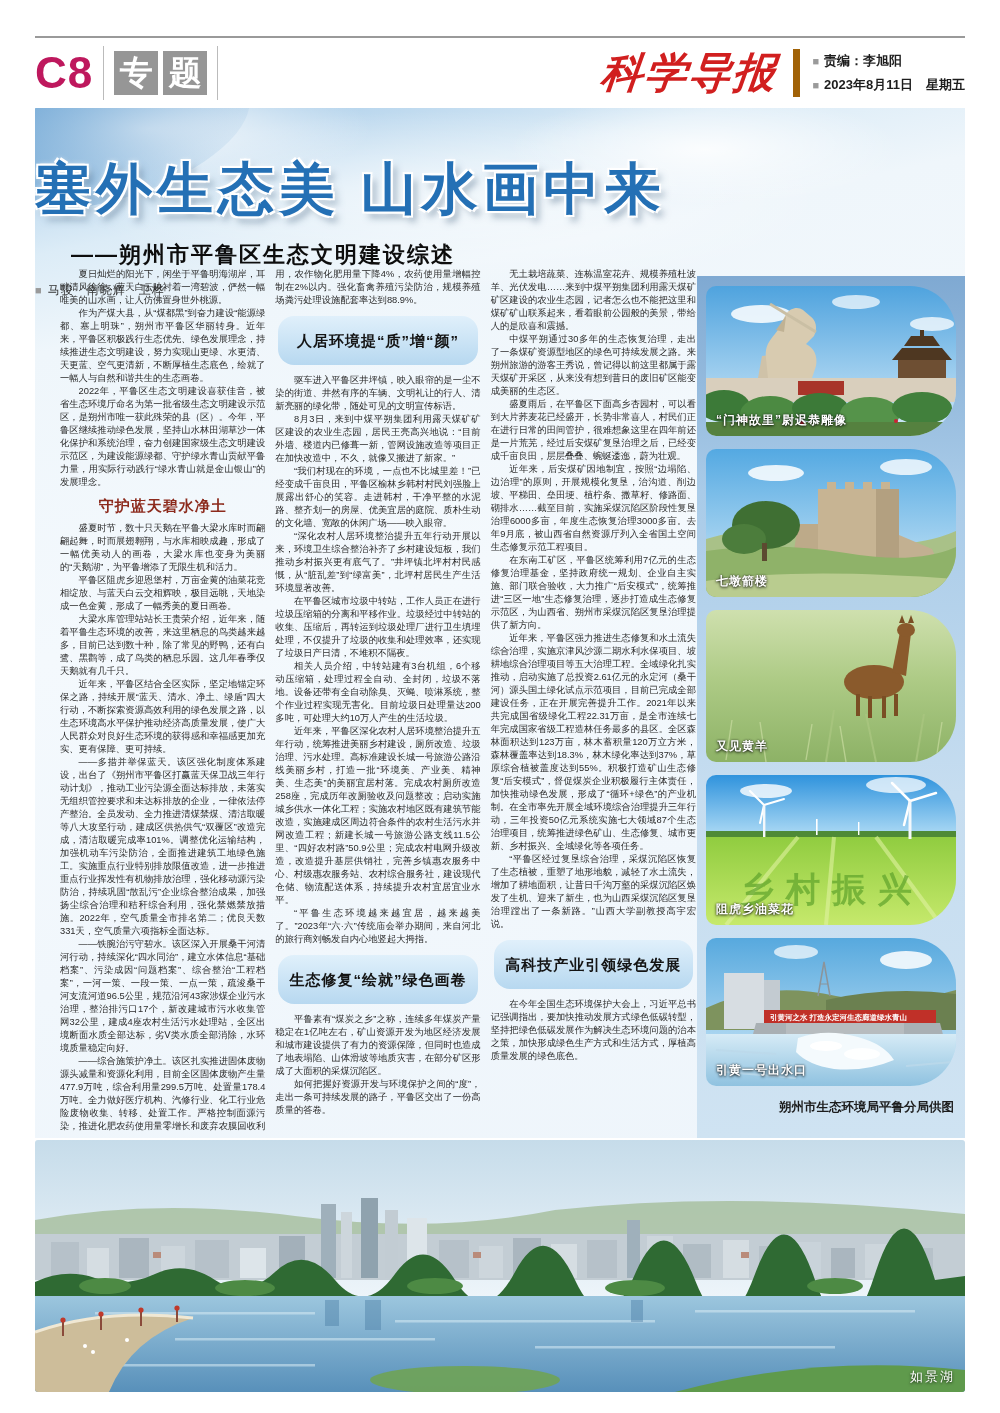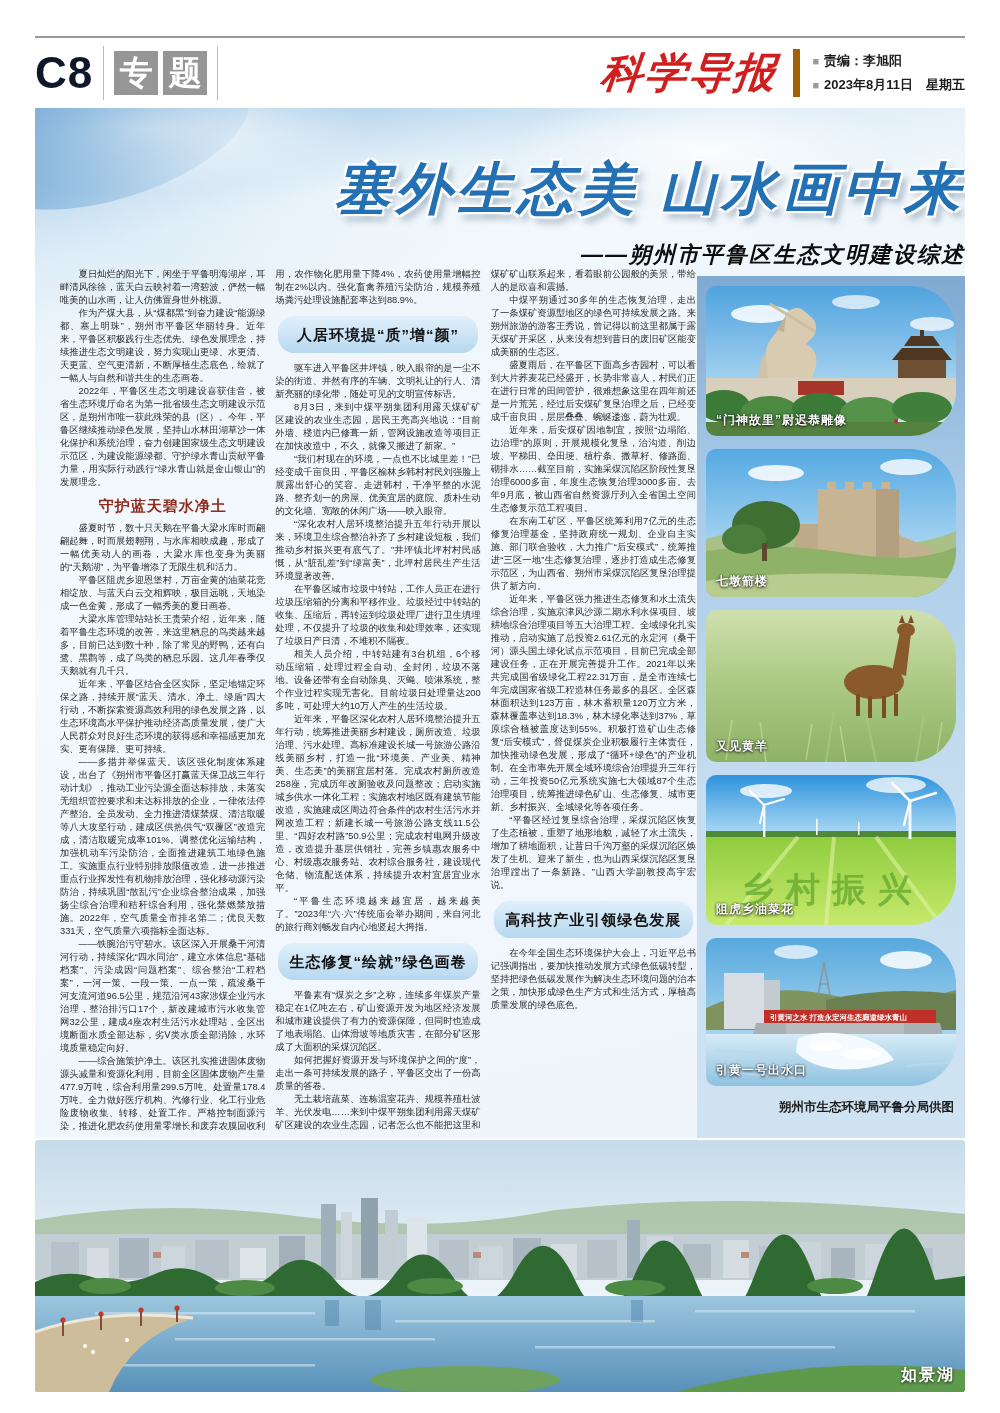--- a/index.html
+++ b/index.html
@@ -3,67 +3,67 @@
 <meta charset="utf-8">
 <style>
   html,body{margin:0;padding:0;background:#e8e8e8;}
   .page{position:relative;width:1000px;height:1413px;margin:0 auto;background:#fff;
         font-family:"Liberation Sans","DejaVu Sans",sans-serif;overflow:hidden;}
   .top-rule{position:absolute;left:35px;right:35px;top:36px;height:2px;background:#9a9a9a;}
   
   header{position:absolute;left:35px;right:35px;top:42px;height:62px;
          display:flex;justify-content:space-between;align-items:center;}
   .head-left{display:flex;align-items:center;gap:10px;}
-  .pageno{font-size:44px;font-weight:bold;color:#0f172a;letter-spacing:1px;}
+  .pageno{font-size:44px;font-weight:bold;color:#be185d;letter-spacing:1px;}
   .vline{width:1px;height:54px;background:#bbb;}
   .boxes{display:flex;gap:5px;}
   .secbox{width:44px;height:44px;background:#969696;color:#fff;font-size:33px;font-weight:bold;
           display:flex;align-items:center;justify-content:center;}
   .head-right{display:flex;align-items:center;gap:16px;}
   .masthead{font-family:"DejaVu Serif",serif;font-style:italic;font-weight:bold;
             font-size:42px;color:#d11f1f;transform:skewX(-6deg);letter-spacing:2px;}
   .pubinfo{border-left:7px solid #a16207;padding-left:12px;font-size:13px;font-weight:bold;
            color:#1d1d1d;line-height:24px;white-space:nowrap;}
   .sq{color:#9a9a9a;font-size:11px;margin-right:5px;}
   
   .content{position:absolute;left:35px;top:108px;width:930px;height:1030px;overflow:hidden;
     background:
       radial-gradient(ellipse 320px 90px at 12% 2%, rgba(255,255,255,.95), rgba(255,255,255,0) 70%),
       radial-gradient(ellipse 280px 80px at 72% 4%, rgba(255,255,255,.85), rgba(255,255,255,0) 70%),
       radial-gradient(ellipse 500px 120px at 45% 9%, rgba(255,255,255,.55), rgba(255,255,255,0) 75%),
       linear-gradient(168deg,#8fbce0 0%,#bcd8ee 6%,#dcecf7 12%,#eff6fb 20%,#f4f9fd 45%,#eef5fb 100%);}
   .swoosh{position:absolute;left:-60px;top:-30px;width:280px;height:120px;border-radius:50%;
           background:linear-gradient(135deg,#74a9d6,rgba(160,200,232,0));transform:rotate(-18deg);}
-  .title-block{position:absolute;top:44px;left:0;width:100%;text-align:right;font-style:italic;}
+  .title-block{position:absolute;top:44px;left:0;width:100%;text-align:left;}
   .main-title{margin:0;font-size:56px;font-weight:900;letter-spacing:5px;color:#2470b5;
      text-shadow:2px 2px 0 #fff,-2px -2px 0 #fff,2px -2px 0 #fff,-2px 2px 0 #fff,
                  0 0 6px #fff,5px 6px 7px rgba(70,100,130,.5);}
   .subtitle{margin-top:12px;font-size:22px;font-weight:bold;color:#0d0d0d;letter-spacing:2px;margin-left:36px;}
   .byline{margin-top:12px;font-size:12px;color:#333;letter-spacing:1px;}
   
   .article-body{position:absolute;left:25px;top:160px;width:636px;height:866px;
      column-count:3;column-gap:10px;column-fill:auto;overflow:hidden;
      font-size:9.3px;line-height:13px;color:#2b2b2b;text-align:justify;}
   .para{margin:0;text-indent:2em;}
   .sec-h{break-inside:avoid;text-align:center;font-size:15px;font-weight:bold;color:#141414;
      background:linear-gradient(180deg,#e0f0fb,#b7d8f0);border-radius:16px;
-     padding:12px 0;margin:9px 3px;letter-spacing:1px;}
+     padding:18px 0;margin:9px 3px;letter-spacing:1px;}
   .sec-h.plain{background:none;color:#8c2a1c;padding:4px 0;margin:6px 0;}
   
   .photo-col{position:absolute;left:662px;top:168px;width:268px;height:862px;box-sizing:border-box;
      padding:10px 9px 0 9px;background:linear-gradient(180deg,#7fa9d2,#a9cbe8 25%,#c6ddf0 60%,#cfe3f2);}
   figure.photo{margin:0 0 13px 0;position:relative;width:273px;}
   figure.photo svg{display:block;width:250px;border-radius:10px 46px 46px 10px;}
   figcaption{position:absolute;left:10px;bottom:7px;color:#fff;font-size:12px;font-weight:bold;
      letter-spacing:1px;text-shadow:0 1px 3px rgba(0,0,0,.85),0 0 2px rgba(0,0,0,.6);}
   .credit{text-align:right;font-size:12.5px;font-weight:bold;color:#1c1c1c;padding-right:2px;}
   
   .bottom-photo{position:absolute;left:35px;top:1140px;width:930px;height:252px;}
   .bottom-photo svg{display:block;border-radius:3px;}
-  .bp-caption{position:absolute;right:10px;bottom:6px;color:#fff;font-size:16px;font-weight:bold;
+  .bp-caption{position:absolute;right:10px;bottom:6px;color:#fff;font-size:13px;font-weight:normal;
      letter-spacing:2px;text-shadow:0 1px 3px rgba(0,0,0,.8);}
 </style>
 </head>
 <body>
 
 <div class="page">
   <div class="top-rule"></div>
 
   <header>
     <div class="head-left">

